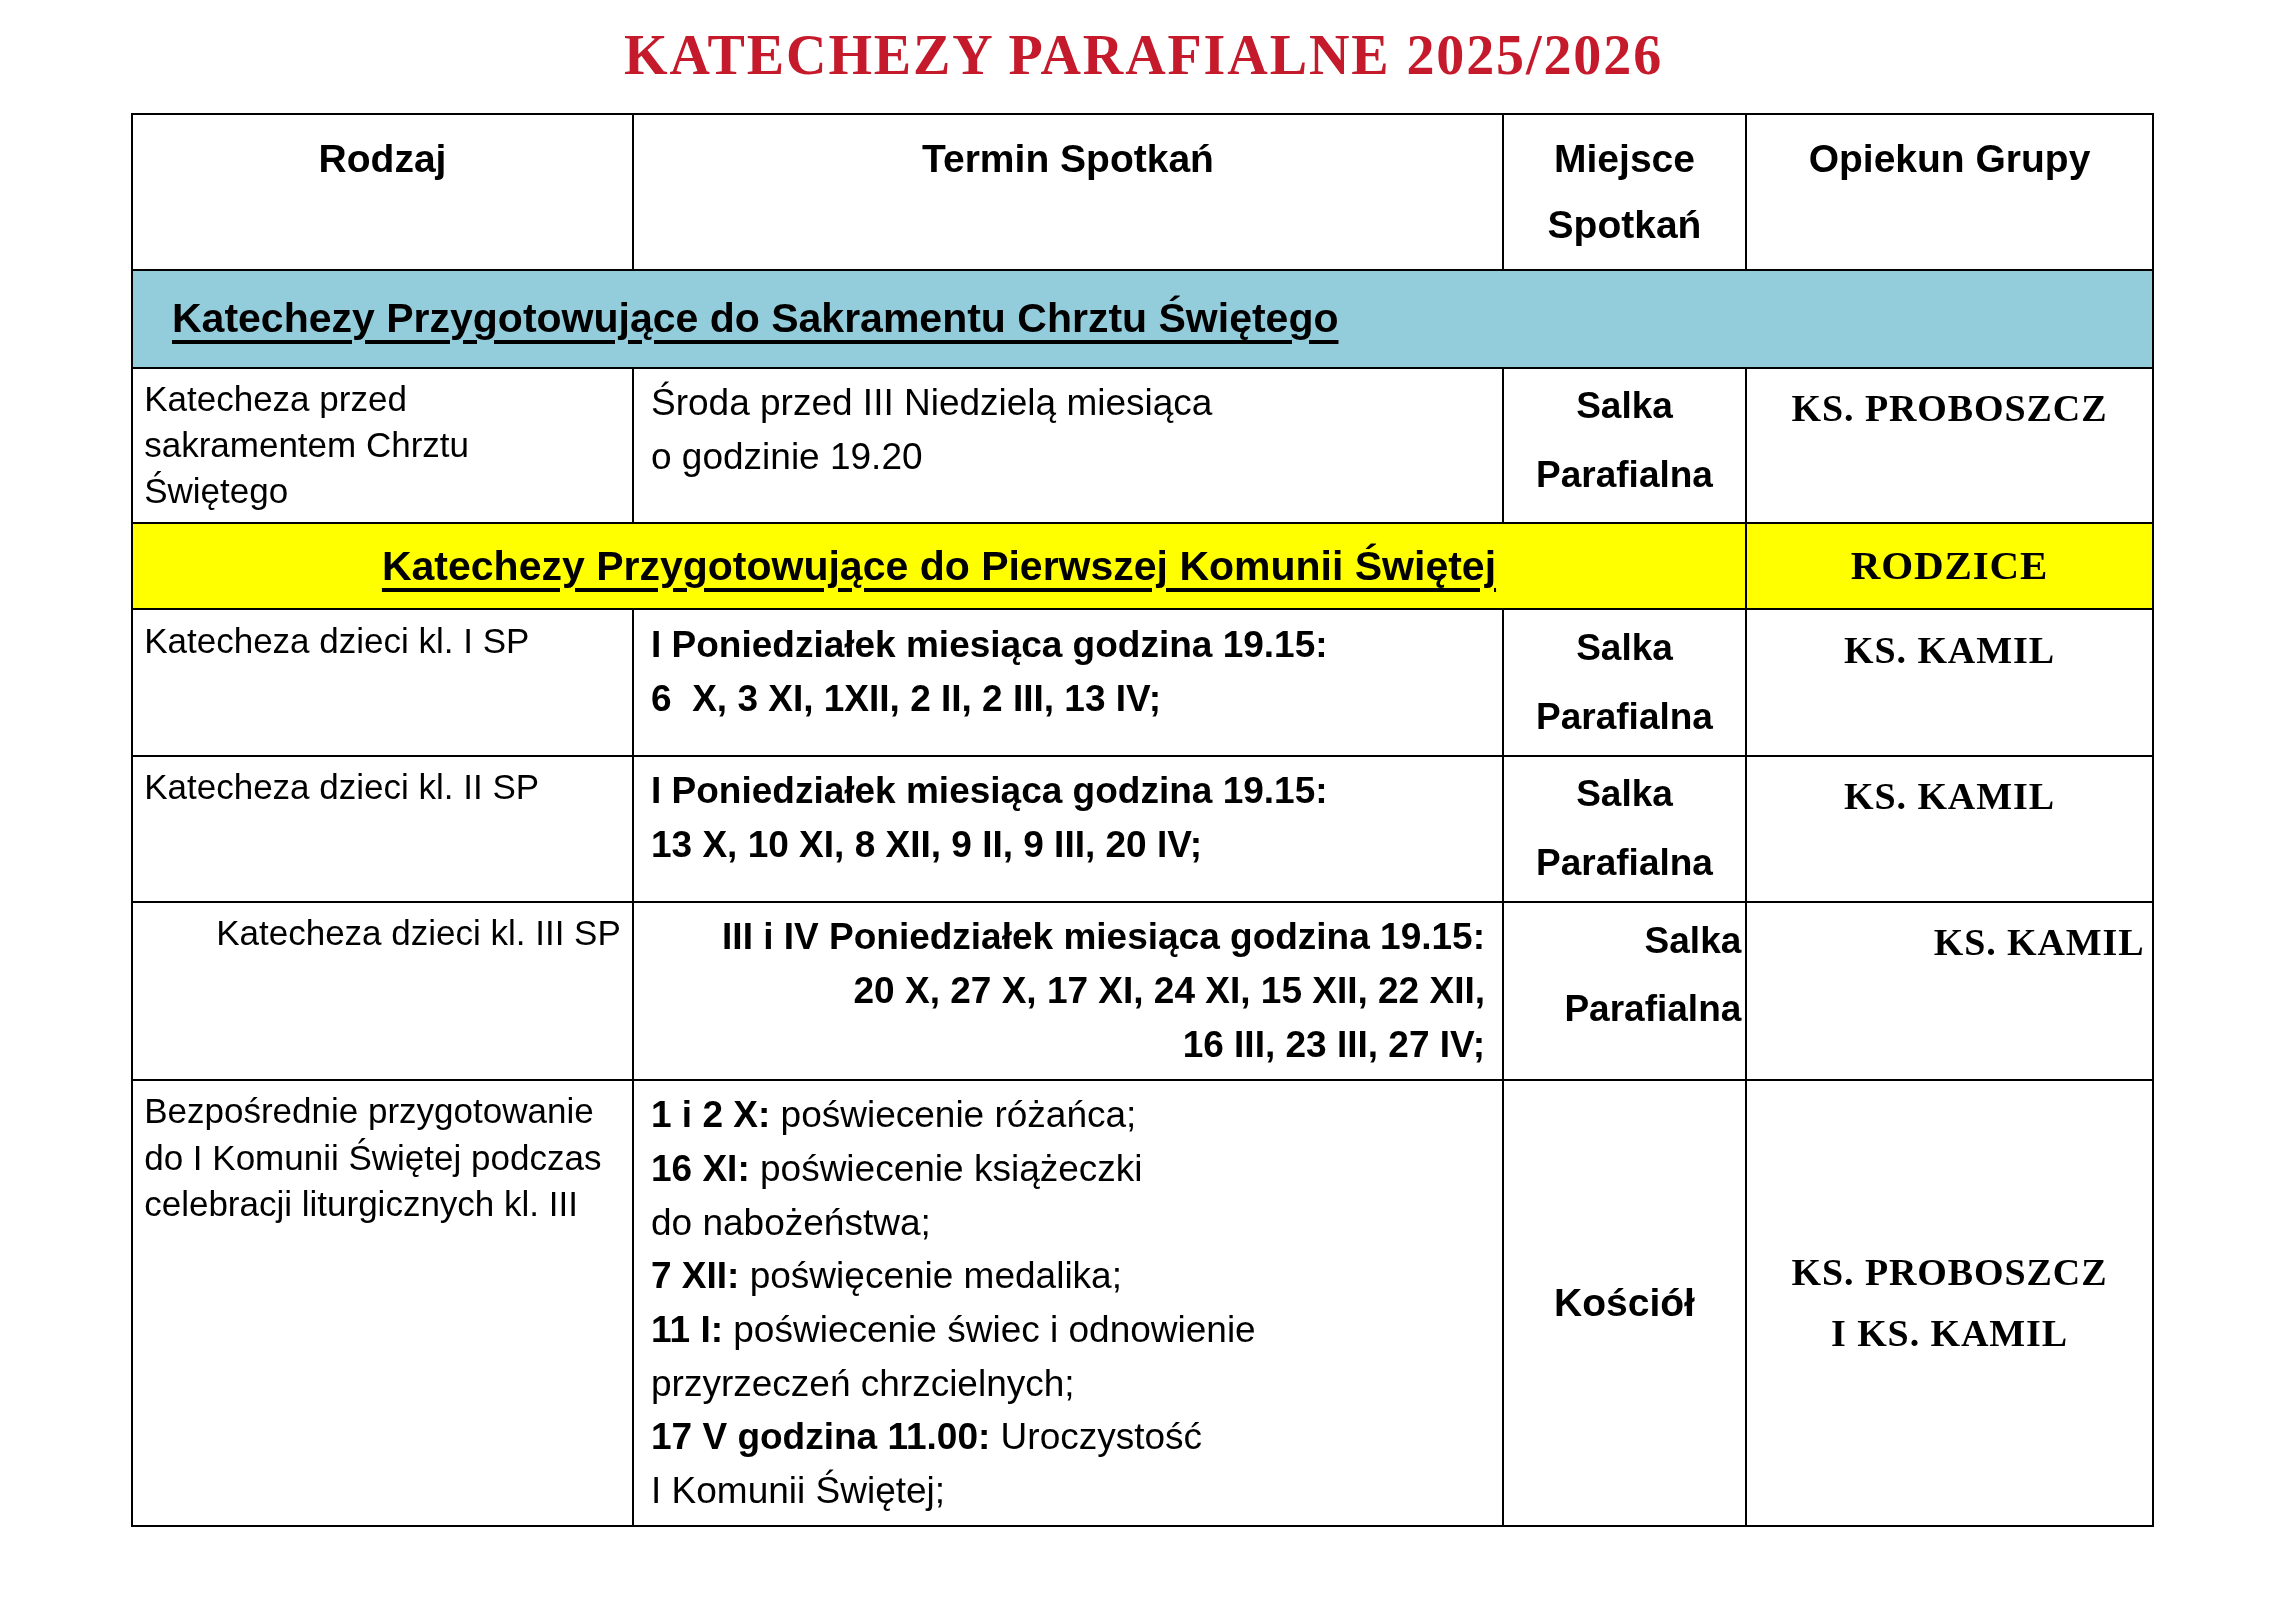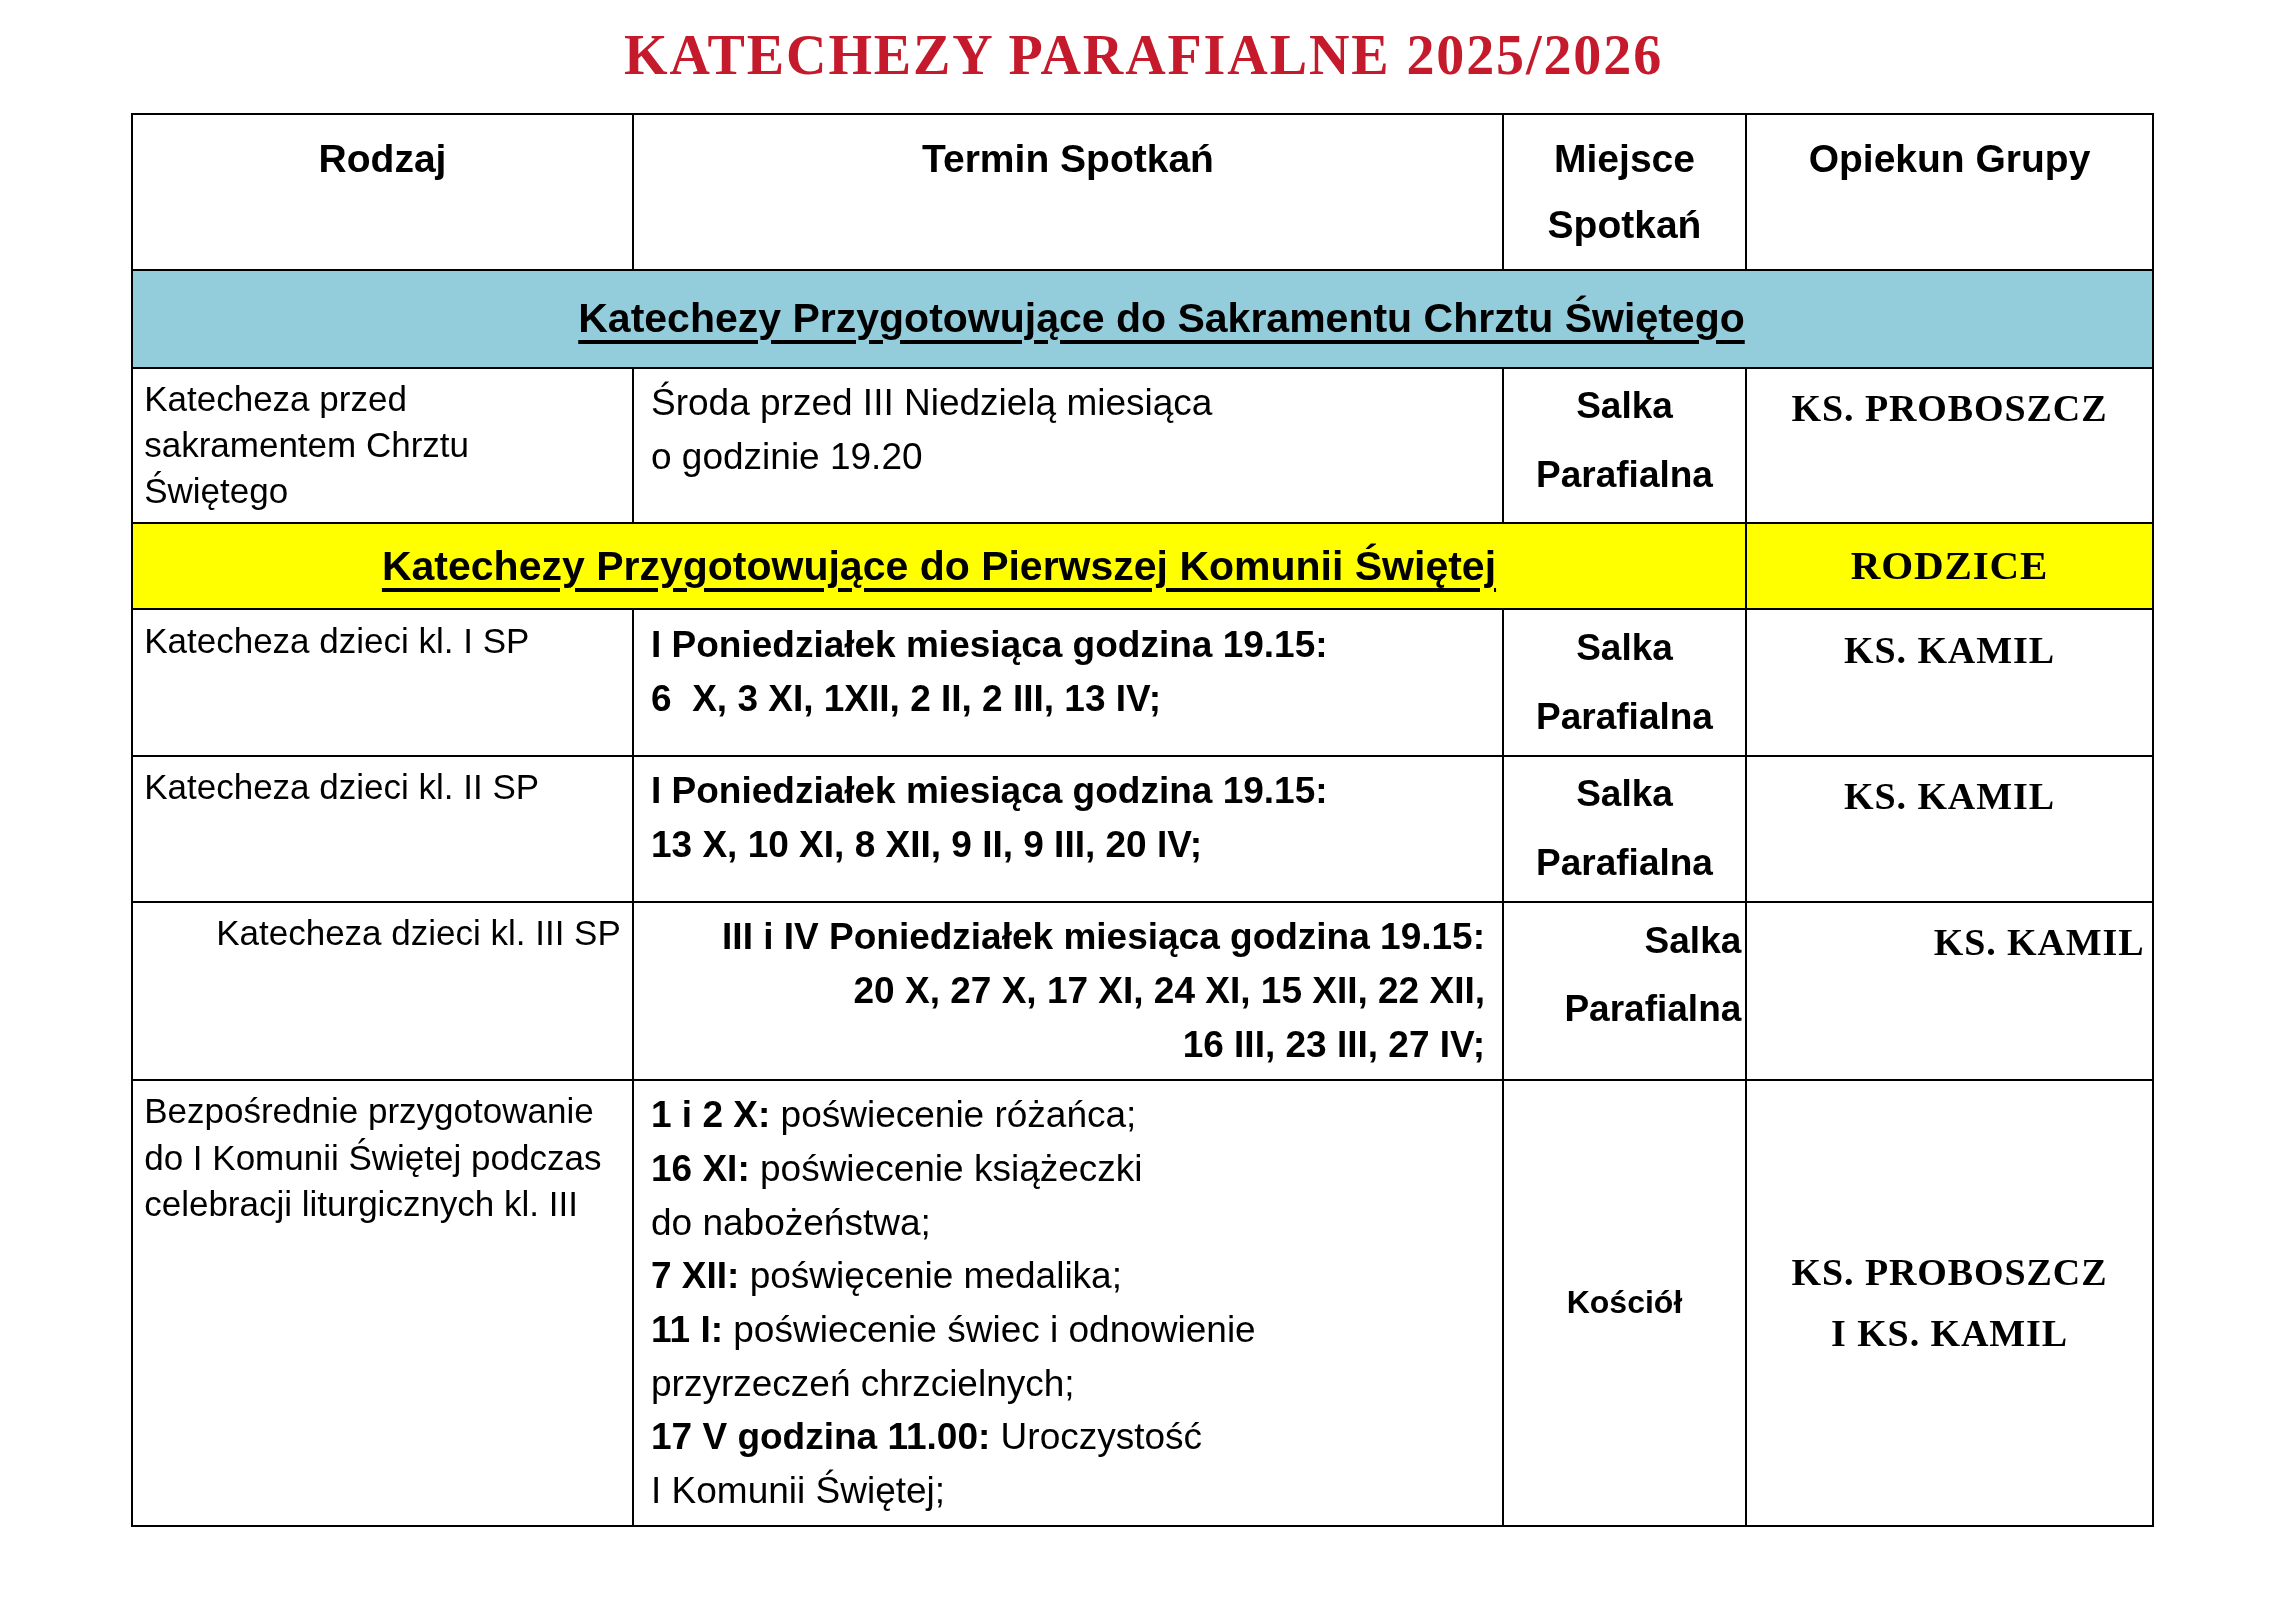--- a/index.html
+++ b/index.html
@@ -24,21 +24,21 @@
     margin:26px 0 0 131px;width:2021px;
   }
   table.schedule td,table.schedule th{border:2.8px solid var(--ink);overflow:hidden;}
   
   tr.header-row th{
     height:156px;vertical-align:top;text-align:center;
     font-weight:700;font-size:39px;line-height:1.7;padding-top:11.2px;
   }
   
   tr.banner-blue-row td{
-    background:var(--banner-blue);height:98px;vertical-align:middle;text-align:center;
+    background:var(--banner-blue);height:98px;vertical-align:middle;
     font-weight:700;font-size:41px;
     text-decoration:underline;text-decoration-thickness:3.7px;text-underline-offset:8.4px;padding-left:39px;
   }
   tr.banner-yellow-row td{
     background:var(--banner-yellow);height:82px;vertical-align:middle;text-align:center;
     font-weight:700;font-size:41px;
   }
   tr.banner-yellow-row td.c-banner-communion{
     text-decoration:underline;text-decoration-thickness:3.7px;text-underline-offset:8.4px;
   }
@@ -49,21 +49,21 @@
   .c-miejsce{
     font-weight:700;font-size:37px;line-height:1.85;padding:3.7px 3.7px;
     text-align:center;vertical-align:top;white-space:pre-line;border-radius:21px;
   }
   .c-opiekun{
     font-family:"Liberation Serif","DejaVu Serif",serif;font-weight:700;
     font-size:38px;line-height:1.6;letter-spacing:0.9px;
     padding:9.4px 7.5px;text-align:center;vertical-align:top;white-space:pre-line;margin-top:15px;
   }
   .vc{vertical-align:middle;}
-  .kosciol{font-size:32px;}
+  .kosciol{font-size:39px;}
   tr.row-chrzest td{height:133px;}
   tr.row-sp1 td,tr.row-sp2 td{height:114px;}
   tr.row-sp3 td{height:166px;text-align:right;}
   tr.row-final td{height:424px;}
 </style>
 </head>
 <body>
 
 <div>
 

